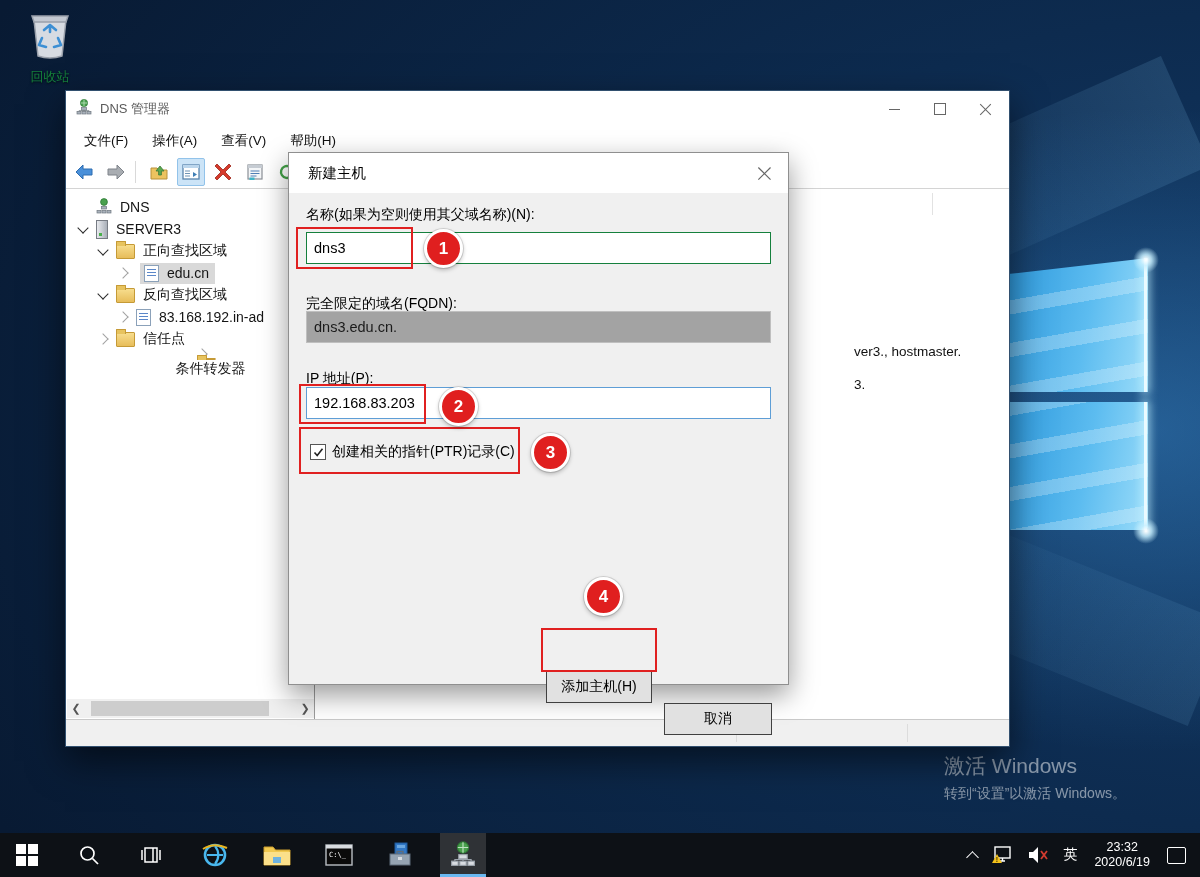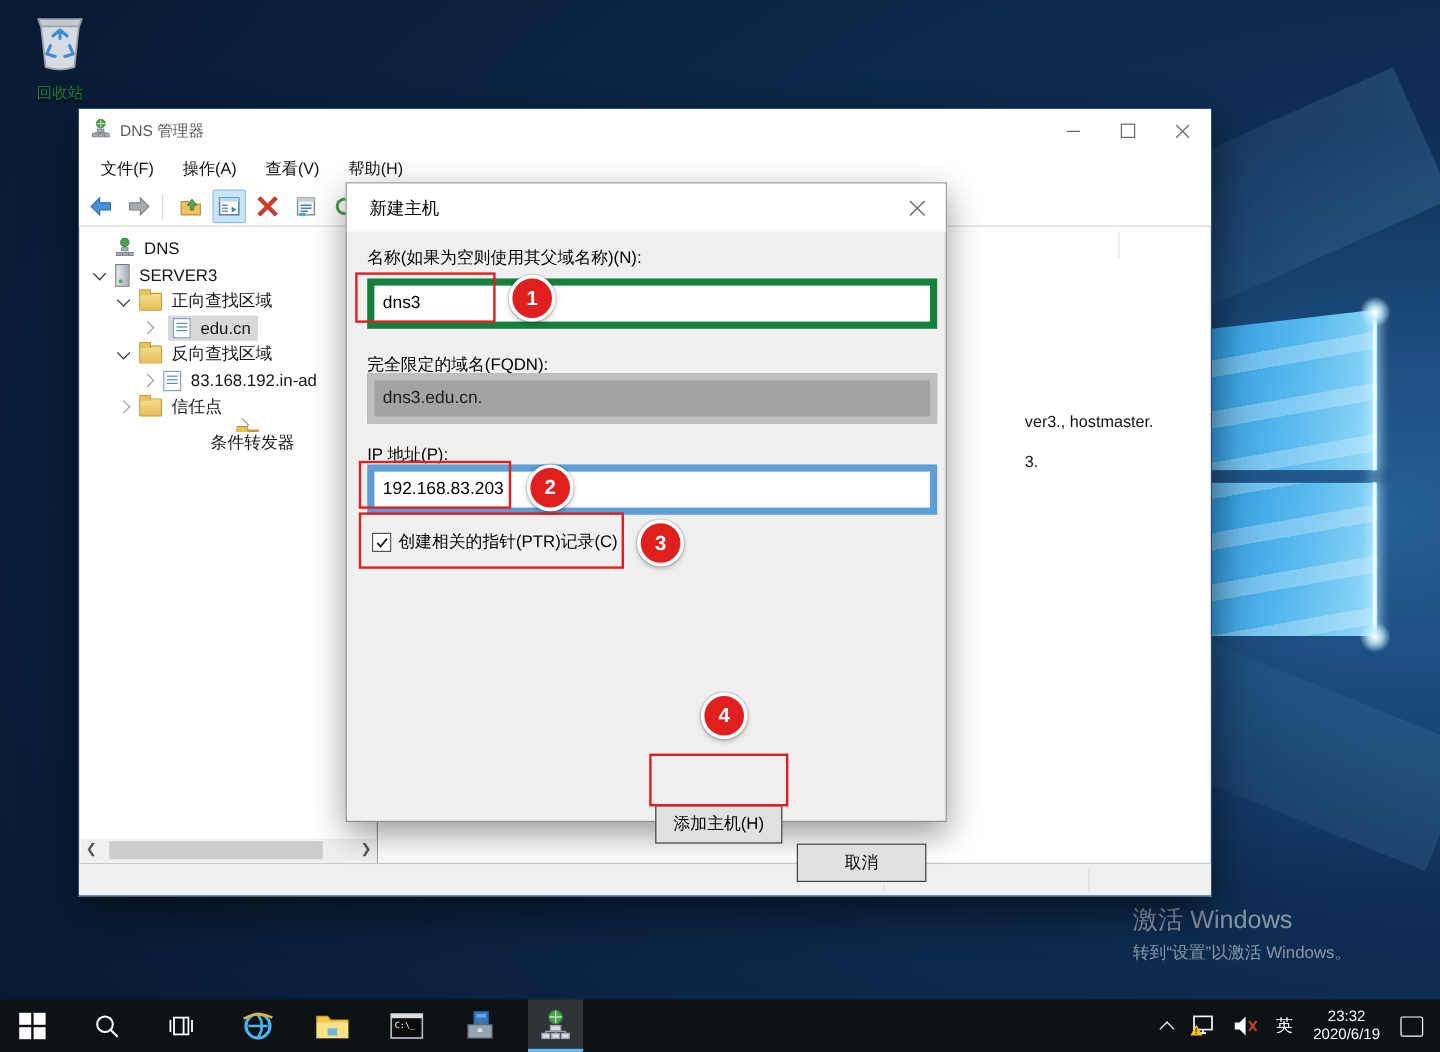--- a/index.html
+++ b/index.html
@@ -84,21 +84,21 @@
   .statusbar .sdiv{position:absolute;top:4px;bottom:4px;width:1px;background:#dcdcdc;}
 
   
   .dialog{position:absolute;left:288px;top:152px;width:499px;height:531px;background:#f0f0f0;
     border:1px solid #8f8f8f;box-shadow:0 10px 26px rgba(0,0,0,.4);z-index:20;}
   .dlg-title{position:absolute;left:0;top:0;right:0;height:40px;background:#fff;display:flex;align-items:center;}
   .dlg-title .t{margin-left:19px;font-size:14.5px;color:#000;}
   .dlg-close{position:absolute;right:12px;top:9px;width:22px;height:22px;display:flex;align-items:center;justify-content:center;}
   .dlg-body{position:absolute;left:0;top:40px;right:0;bottom:0;font-size:14px;color:#000;}
   .f-label{position:absolute;left:17px;}
-  .txt{position:absolute;left:17px;width:449px;height:30px;border:6px solid #15803d;background:#fff;
+  .txt{position:absolute;left:17px;width:449px;height:30px;border:1px solid #15803d;background:#fff;
     font-family:inherit;font-size:14.5px;color:#000;padding:0 7px;box-sizing:content-box;}
   .txt.dis{background:#a3a3a3;border-color:#bfbfbf;color:#1b1b1b;}
   .txt.focus{border-color:#5e9ed6;}
   .cbrow{position:absolute;left:21px;display:flex;align-items:center;}
   .cbox{width:14px;height:14px;background:#fff;border:1px solid #555;display:flex;align-items:center;justify-content:center;flex:none;}
   .cbrow .clbl{margin-left:6px;}
   .btn{position:absolute;height:32px;background:#e1e1e1;border:1px solid #404040;font-family:inherit;font-size:14px;color:#000;}
   .btn-add{left:257px;top:478px;width:106px;}
   .btn-cancel{left:375px;top:478px;width:108px;margin-top:32px;}
 

